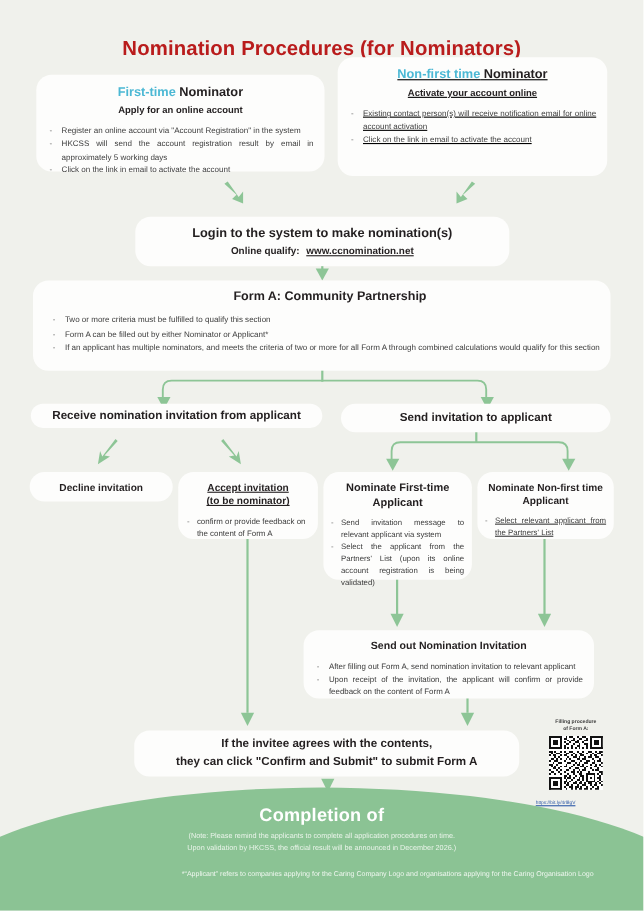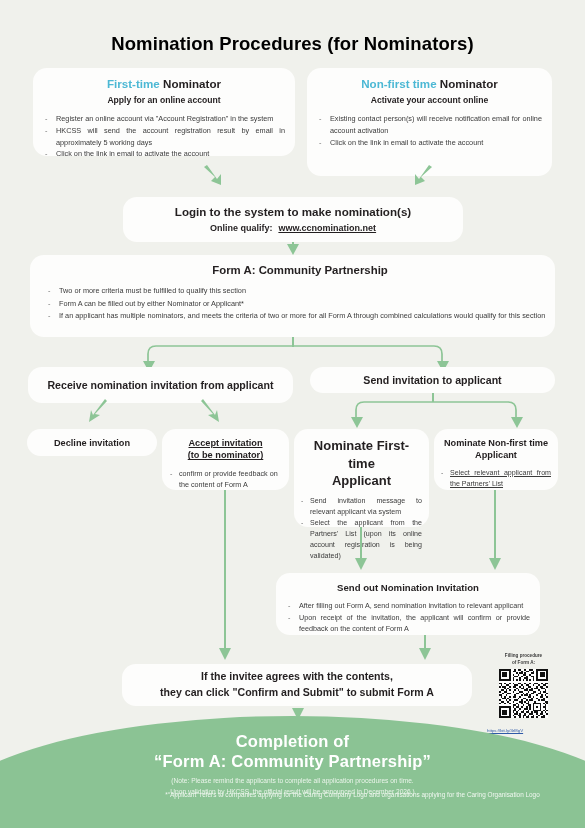--- a/index.html
+++ b/index.html
@@ -13,21 +13,21 @@
     width: 585px; height: 828px;
     background: #f0f1ec;
     overflow: hidden;
   }
 
   
   .title {
     position: absolute; left: 0; top: 33px; width: 585px;
     text-align: center;
     font-size: 18.5px; font-weight: bold;
-    color: #000000;
+    color: #b91c1c;
     letter-spacing: 0.1px;
   }
 
   
   .card {
     position: absolute;
     background: #fdfdfc;
     border-radius: 14px;
   }
 
@@ -60,22 +60,23 @@
   #box-first {
     left: 33px; top: 68px; width: 262px; height: 88px;
     padding: 9px 10px 0 10px;
   }
   #box-first .hd  { font-size: 11.6px; }
   #box-first .sub { font-size: 8.6px; margin-top: 5px; }
   #box-first ul   { margin-top: 8px; font-size: 7.3px; line-height: 1.62; }
 
   
   #box-nonfirst {
-    left: 307px; top: 68px; width: 245px; height: 108px;
+    left: 307px; top: 52px; width: 245px; height: 108px;
     padding: 9px 10px 0 10px;
+    text-decoration: underline;
   }
   #box-nonfirst .hd  { font-size: 11.6px; }
   #box-nonfirst .sub { font-size: 8.6px; margin-top: 5px; }
   #box-nonfirst ul   { margin-top: 8px; font-size: 7.3px; line-height: 1.62; }
 
   
   #box-login {
     left: 123px; top: 197px; width: 340px; height: 45px;
     padding: 8px 10px 0 10px;
   }
@@ -92,21 +93,21 @@
   
   #box-forma {
     left: 30px; top: 255px; width: 525px; height: 82px;
     padding: 9px 1px 0 16px;
   }
   #box-forma .hd { font-size: 11.4px; }
   #box-forma ul  { margin-top: 9px; font-size: 7.3px; line-height: 1.72; }
 
   
   #box-receive {
-    left: 28px; top: 367px; width: 265px; height: 36px;
+    left: 28px; top: 367px; width: 265px; height: 22px;
     display: flex; align-items: center; justify-content: center;
   }
   #box-receive .hd { font-size: 10.6px; }
 
   #box-send {
     left: 310px; top: 367px; width: 245px; height: 26px;
     display: flex; align-items: center; justify-content: center;
   }
   #box-send .hd { font-size: 10.6px; }
 
@@ -123,21 +124,21 @@
   }
   #box-accept .hd { font-size: 9.2px; line-height: 1.35; text-decoration: underline; }
   #box-accept ul  { margin-top: 6px; font-size: 7.2px; line-height: 1.55; }
   #box-accept ul li { padding-left: 9px; }
   #box-accept ul li::before { left: 0; }
 
   #box-nom-first {
     left: 294px; top: 429px; width: 135px; height: 98px;
     padding: 8px 7px 0 7px;
   }
-  #box-nom-first .hd { font-size: 13px; line-height: 1.35; }
+  #box-nom-first .hd { font-size: 10px; line-height: 1.35; }
   #box-nom-first ul  { margin-top: 6px; font-size: 7.1px; line-height: 1.56; }
   #box-nom-first ul li { padding-left: 9px; }
   #box-nom-first ul li::before { left: 0; }
 
   #box-nom-nonfirst {
     left: 434px; top: 429px; width: 124px; height: 61px;
     padding: 8px 7px 0 7px;
   }
   #box-nom-nonfirst .hd { font-size: 9.2px; line-height: 1.35; }
   #box-nom-nonfirst ul  { margin-top: 6px; font-size: 7.1px; line-height: 1.56; }
@@ -604,21 +605,20 @@
           <rect x="22" y="28" width="1" height="1"></rect>
           <rect x="25" y="28" width="2" height="1"></rect>
       </g>
     </svg>
     <a id="qr-url" href="#">https://bit.ly/4rl8gV</a>
   </div>
 
   <div id="dome">
     <div id="dome-inner">
       <div id="dome-t1">Completion of</div>
-      <div id="dome-t2">“Form A: Community Partnership”</div>
       <div id="dome-note-wrap">
         <div class="dome-note">(Note: Please remind the applicants to complete all application procedures on time.</div>
         <div class="dome-note">Upon validation by HKCSS, the official result will be announced in December 2026.)</div>
       </div>
     </div>
   </div>
   <div id="dome-foot">*“Applicant” refers to companies applying for the Caring Company Logo and organisations applying for the Caring Organisation Logo</div>
 
 </div>
 

